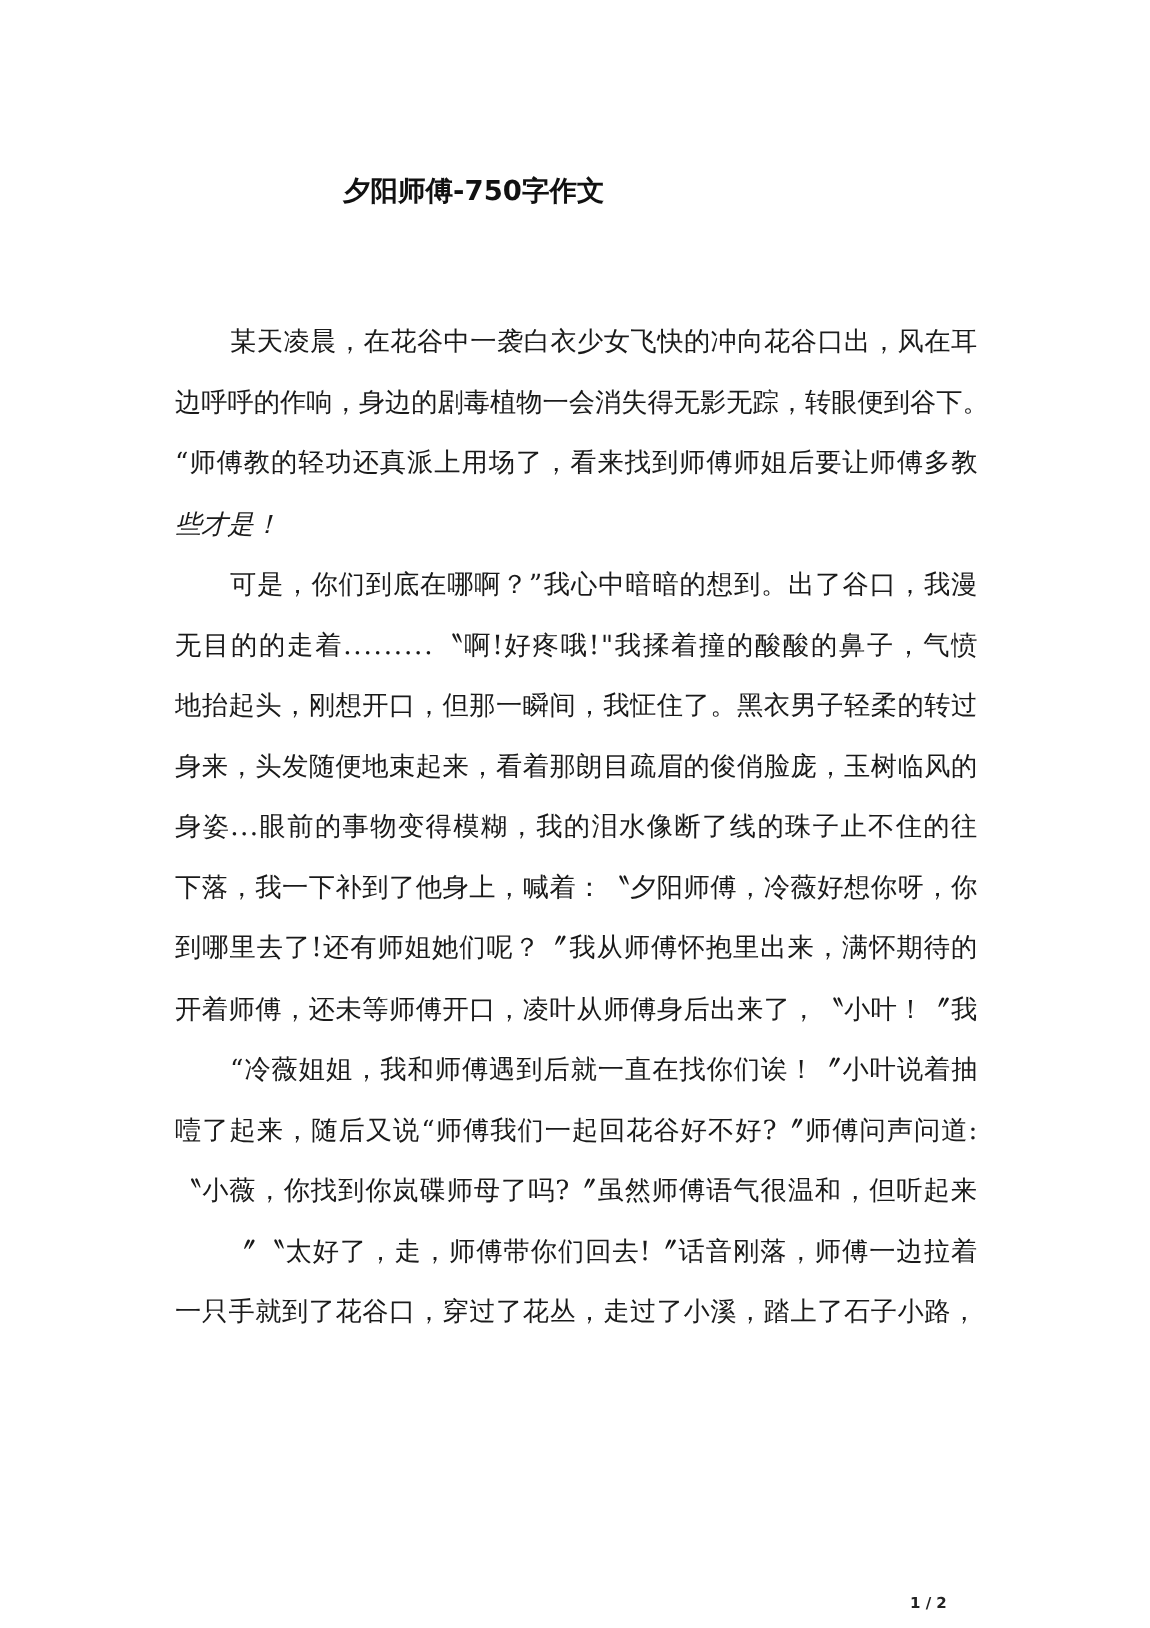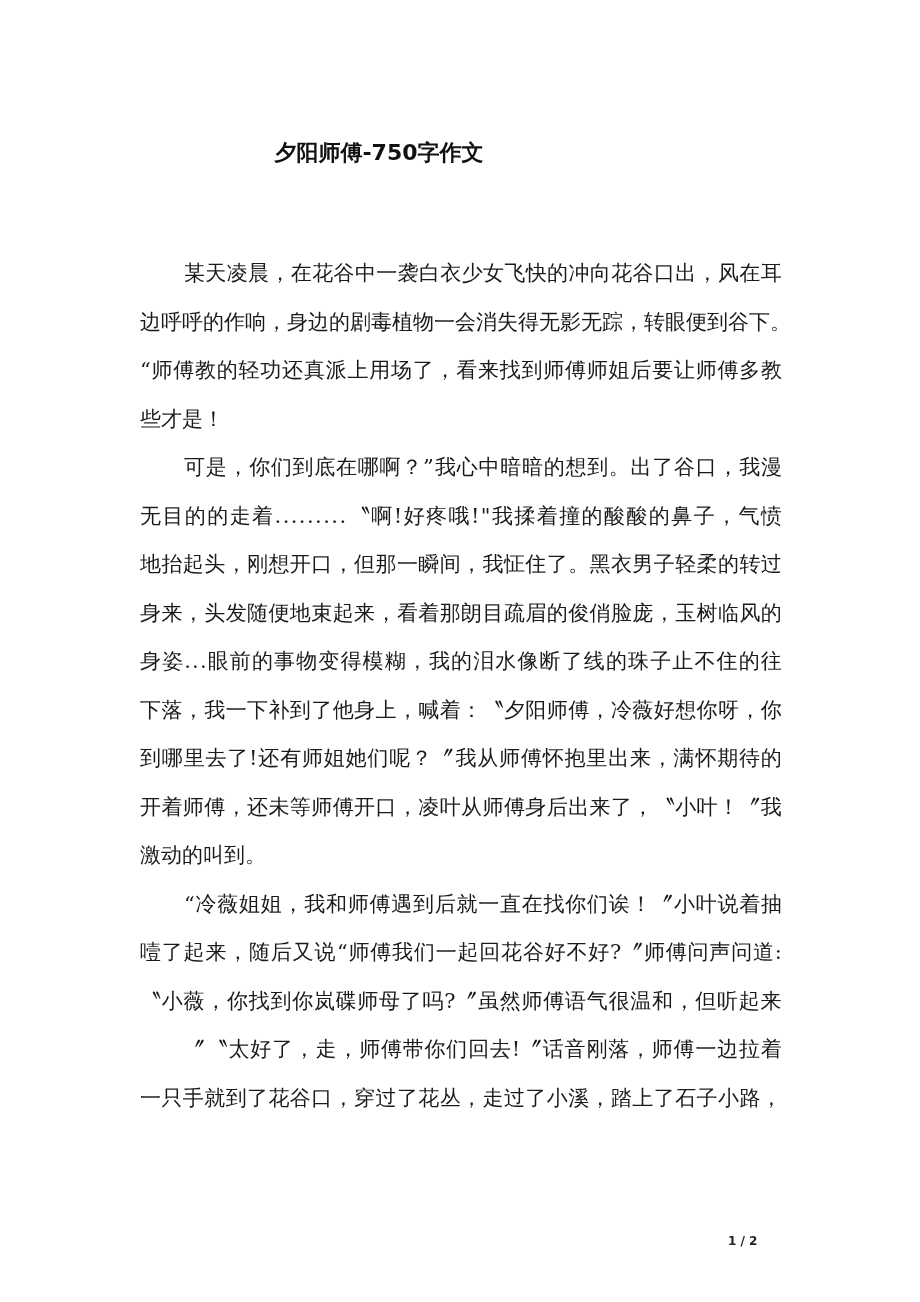--- a/index.html
+++ b/index.html
@@ -5,24 +5,24 @@
   html, body { margin: 0; padding: 0; background: #ffffff; }
   body { width: 920px; height: 1302px; position: relative; overflow: hidden;
          font-family: "DejaVu Serif", "Liberation Serif", serif; color: #111; }
   .page { position: absolute; left: 0; top: 0; width: 920px; height: 1302px; background: #fff; }
   .title { position: absolute; top: 138px; left: 0; width: 758px; text-align: center;
            font-family: "DejaVu Sans", "Liberation Sans", sans-serif; font-size: 22px; font-weight: bold;
            letter-spacing: 0px; color: #111; }
   .body-text { position: absolute; left: 140px; top: 258px; width: 642px; }
   .line { height: 48.5px; line-height: 30px; font-size: 21px; white-space: nowrap;
           display: flex; justify-content: space-between; color: #1a1a1a; }
-  .line.last { justify-content: flex-start; }
+  .line.last { justify-content: flex-start; font-style: italic; }
   .line span.ch { display: inline-block; }
   .indent { padding-left: 44px; }
-  .page-num { position: absolute; left: 728px; top: 1234px; font-family: "DejaVu Sans", "Liberation Sans", sans-serif;
+  .page-num { position: absolute; left: 728px; top: 1275px; font-family: "DejaVu Sans", "Liberation Sans", sans-serif;
               font-size: 12px; font-weight: bold; color: #222; }
 </style>
 </head>
 <body>
 
 <div class="page">
   <div class="title">夕阳师傅-750字作文</div>
 
   <div class="body-text" id="body-text">
       <div class="line indent">
@@ -378,21 +378,20 @@
         <span class="ch">来</span>
         <span class="ch">了</span>
         <span class="ch">，</span>
         <span class="ch">〝</span>
         <span class="ch">小</span>
         <span class="ch">叶</span>
         <span class="ch">！</span>
         <span class="ch">〞</span>
         <span class="ch">我</span>
       </div>
-      <div class="line last">激动的叫到。</div>
       <div class="line indent">
         <span class="ch">“</span>
         <span class="ch">冷</span>
         <span class="ch">薇</span>
         <span class="ch">姐</span>
         <span class="ch">姐</span>
         <span class="ch">，</span>
         <span class="ch">我</span>
         <span class="ch">和</span>
         <span class="ch">师</span>

